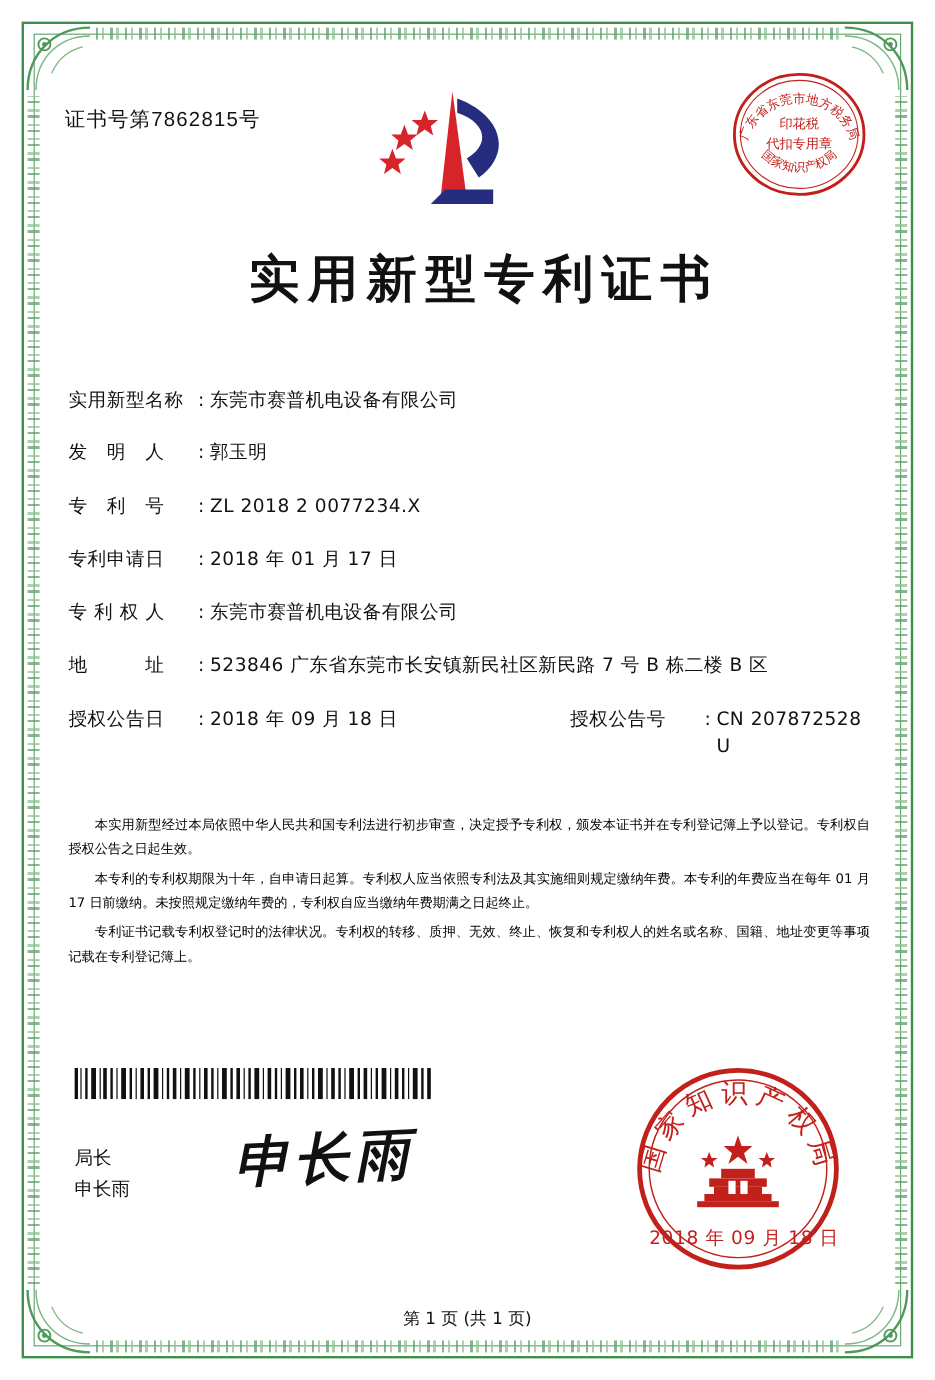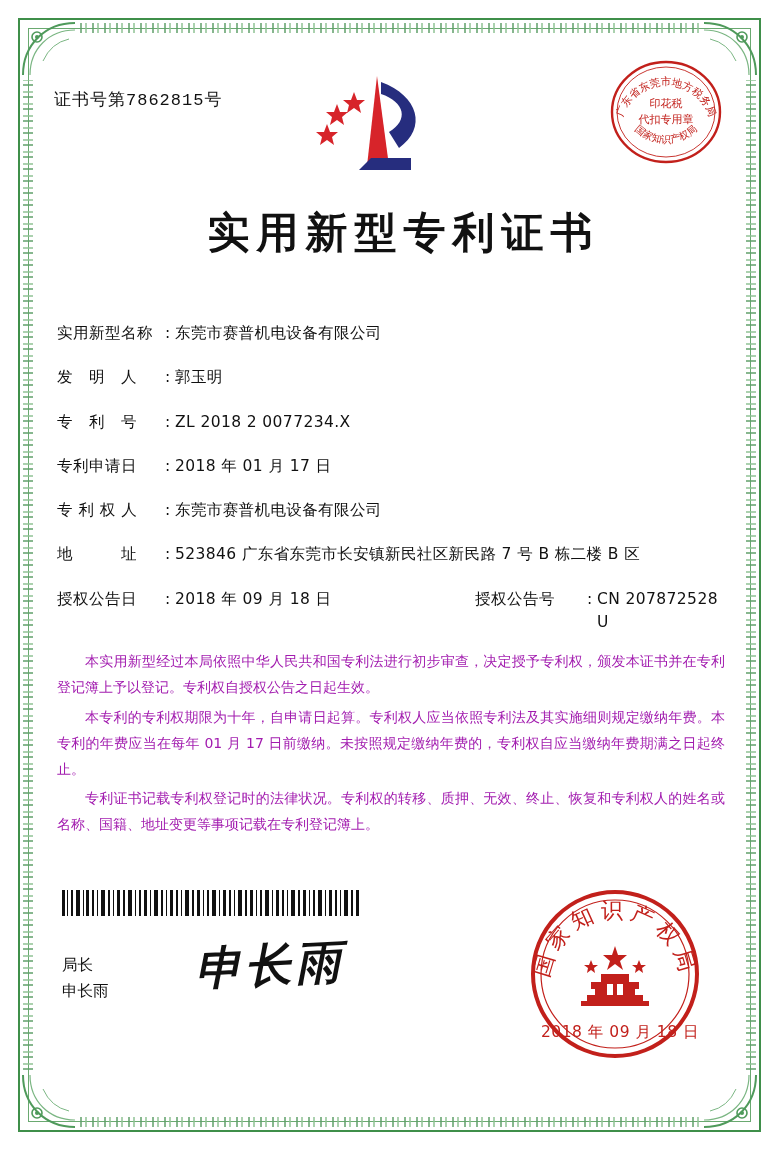--- a/index.html
+++ b/index.html
@@ -71,21 +71,21 @@
   }
 
   
   .cert-no {
     position: absolute;
     left: 54px;
     top: 88px;
     font-size: 17px;
     letter-spacing: 1px;
     color: #111;
-    font-family: Liberation Mono, monospace;
+    font-family: Liberation Sans, sans-serif;
   }
   .logo {
     position: absolute;
     left: 315px;
     top: 70px;
     width: 130px;
     height: 120px;
   }
   .stamp-tax {
     position: absolute;
@@ -154,25 +154,25 @@
   }
   .grant-right .field-label {
     width: 112px;
     flex: 0 0 112px;
   }
 
   
   .paras {
     position: absolute;
     left: 57px;
-    top: 649px;
+    top: 678px;
     width: 668px;
-    font-size: 14px;
+    font-size: 11px;
     line-height: 1.85;
-    color: #a21caf;
+    color: #000000;
     text-align: justify;
   }
   .paras p {
     margin: 0 0 4px 0;
     text-indent: 2em;
   }
 
   
   .barcode {
     position: absolute;
@@ -455,13 +455,14 @@
         <rect x="58" y="107" width="56" height="6"></rect>
         <rect x="72" y="86" width="28" height="8"></rect>
         <rect x="78" y="96" width="6" height="11" fill="#ffffff"></rect>
         <rect x="88" y="96" width="6" height="11" fill="#ffffff"></rect>
         <rect x="52" y="113" width="68" height="5"></rect>
       </g>
     </svg>
   </div>
   <div class="seal-date">2018 年 09 月 18 日</div>
 
+  <div class="footer">第 1 页 (共 1 页)</div>
 </div>
 
 </body></html>

